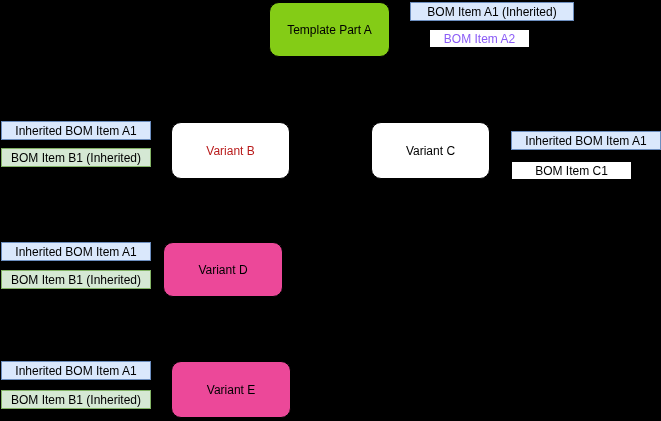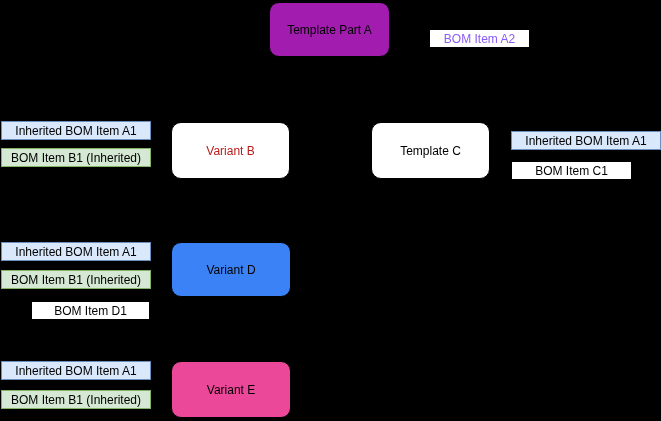--- a/index.html
+++ b/index.html
@@ -37,28 +37,28 @@
     color: #000000;
     text-align: center;
     white-space: nowrap;
     border: 1px solid #000000;
   }
 </style>
 </head>
 <body>
 
 <div id="canvas" class="canvas" style="width: 661px; height: 421px; background: rgb(0, 0, 0);">
-    <div class="node" style="left: 269px; top: 2px; width: 121px; height: 55px; background: #a21caf; border-color: rgb(0, 0, 0); color: rgb(0, 0, 0);">Template Part A</div>
+    <div class="node" style="left: 269px; top: 2px; width: 121px; height: 55px; background: #84cc16; border-color: rgb(0, 0, 0); color: rgb(0, 0, 0);">Template Part A</div>
     <div class="node" style="left: 171px; top: 122px; width: 119px; height: 57px; background: rgb(255, 255, 255); border-color: rgb(0, 0, 0); color: #b91c1c;">Variant B</div>
-    <div class="node" style="left: 371px; top: 122px; width: 119px; height: 57px; background: rgb(255, 255, 255); border-color: rgb(0, 0, 0); color: rgb(0, 0, 0);">Template C</div>
-    <div class="node" style="left: 171px; top: 242px; width: 120px; height: 55px; background: #3b82f6; border-color: rgb(0, 0, 0); color: rgb(0, 0, 0);">Variant D</div>
+    <div class="node" style="left: 371px; top: 122px; width: 119px; height: 57px; background: rgb(255, 255, 255); border-color: rgb(0, 0, 0); color: rgb(0, 0, 0);">Variant C</div>
+    <div class="node" style="left: 163px; top: 242px; width: 120px; height: 55px; background: #ec4899; border-color: rgb(0, 0, 0); color: rgb(0, 0, 0);">Variant D</div>
     <div class="node" style="left: 171px; top: 361px; width: 120px; height: 57px; background: #ec4899; border-color: rgb(0, 0, 0); color: rgb(0, 0, 0);">Variant E</div>
+    <div class="bom" style="left: 410px; top: 2px; width: 164px; height: 19px; background: rgb(218, 232, 252); border-color: rgb(108, 142, 191); color: rgb(0, 0, 0);">BOM Item A1 (Inherited)</div>
     <div class="bom" style="left: 429px; top: 29px; width: 101px; height: 19px; background: rgb(255, 255, 255); border-color: rgb(0, 0, 0); color: #8b5cf6;">BOM Item A2</div>
     <div class="bom" style="left: 1px; top: 121px; width: 150px; height: 19px; background: rgb(218, 232, 252); border-color: rgb(108, 142, 191); color: rgb(0, 0, 0);">Inherited BOM Item A1</div>
     <div class="bom" style="left: 1px; top: 148px; width: 150px; height: 19px; background: rgb(213, 232, 212); border-color: rgb(130, 179, 102); color: rgb(0, 0, 0);">BOM Item B1 (Inherited)</div>
     <div class="bom" style="left: 511px; top: 131px; width: 150px; height: 19px; background: rgb(218, 232, 252); border-color: rgb(108, 142, 191); color: rgb(0, 0, 0);">Inherited BOM Item A1</div>
     <div class="bom" style="left: 511px; top: 161px; width: 121px; height: 19px; background: rgb(255, 255, 255); border-color: rgb(0, 0, 0); color: rgb(0, 0, 0); text-align: center;">BOM Item C1</div>
     <div class="bom" style="left: 1px; top: 242px; width: 150px; height: 19px; background: rgb(218, 232, 252); border-color: rgb(108, 142, 191); color: rgb(0, 0, 0);">Inherited BOM Item A1</div>
     <div class="bom" style="left: 1px; top: 270px; width: 150px; height: 19px; background: rgb(213, 232, 212); border-color: rgb(130, 179, 102); color: rgb(0, 0, 0);">BOM Item B1 (Inherited)</div>
-    <div class="bom" style="left: 31px; top: 301px; width: 119px; height: 19px; background: rgb(255, 255, 255); border-color: rgb(0, 0, 0); color: rgb(0, 0, 0);">BOM Item D1</div>
     <div class="bom" style="left: 1px; top: 361px; width: 150px; height: 19px; background: rgb(218, 232, 252); border-color: rgb(108, 142, 191); color: rgb(0, 0, 0);">Inherited BOM Item A1</div>
     <div class="bom" style="left: 1px; top: 390px; width: 150px; height: 19px; background: rgb(213, 232, 212); border-color: rgb(130, 179, 102); color: rgb(0, 0, 0);">BOM Item B1 (Inherited)</div>
   </div>
 
 </body></html>

